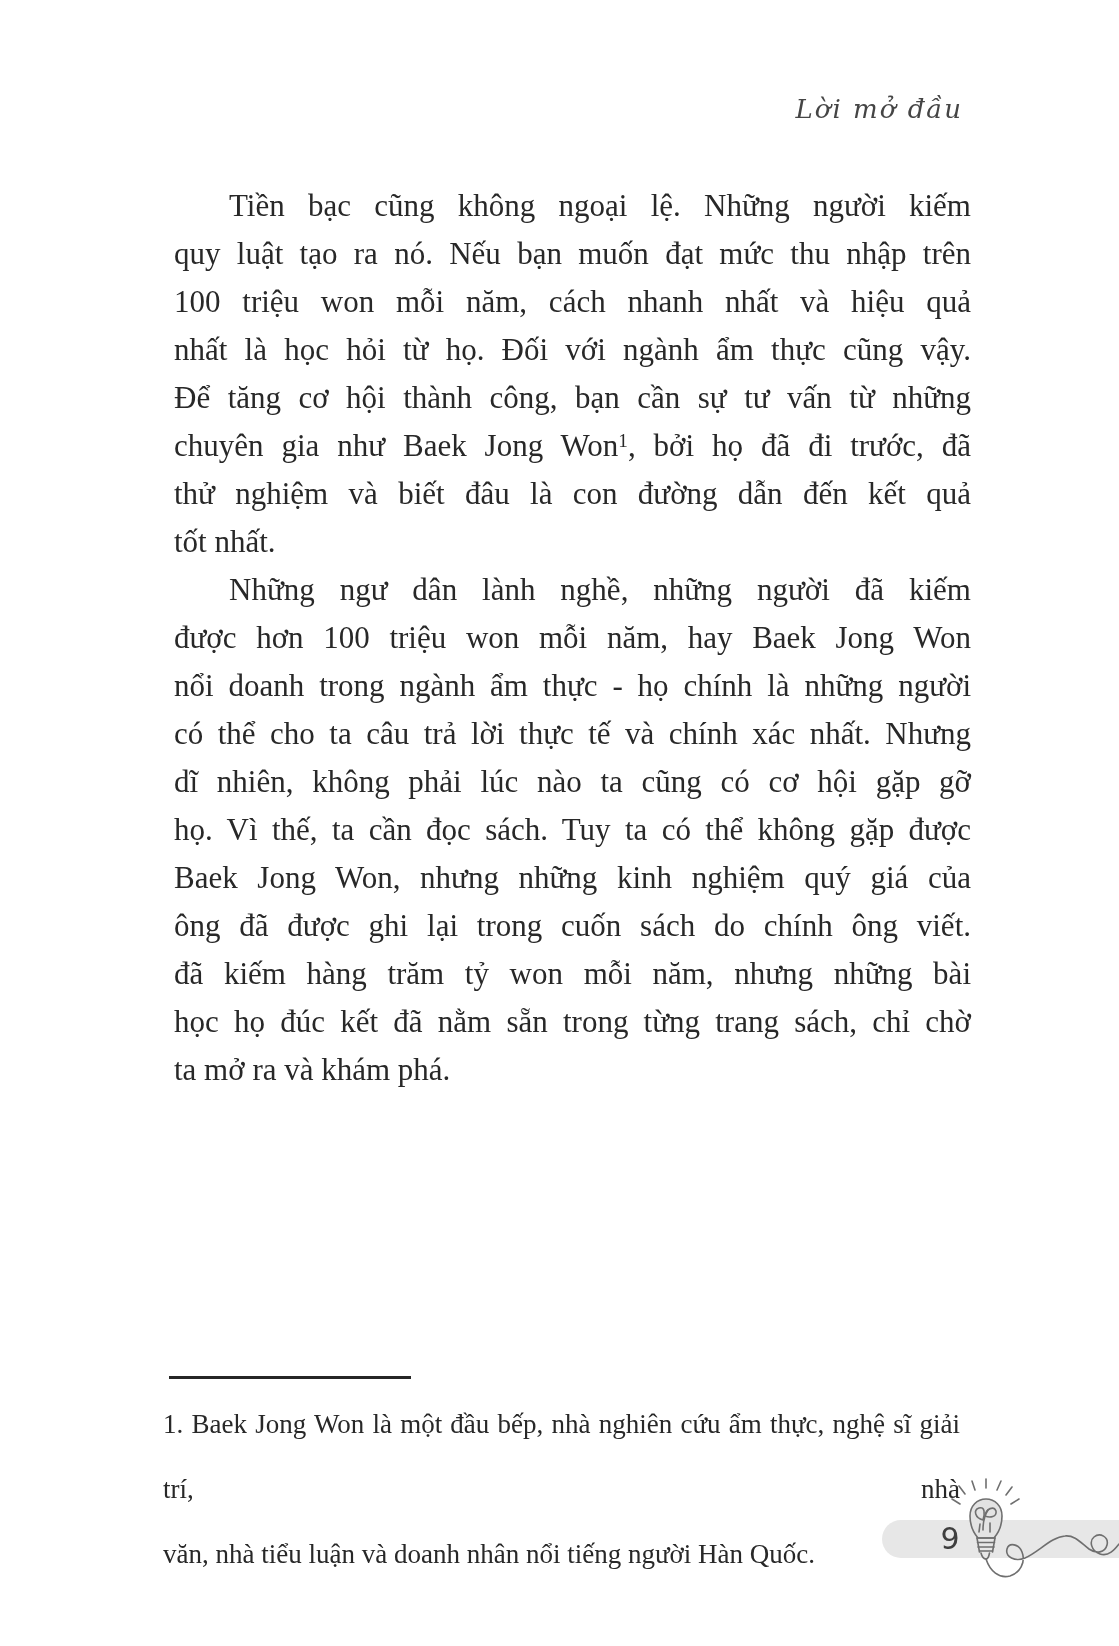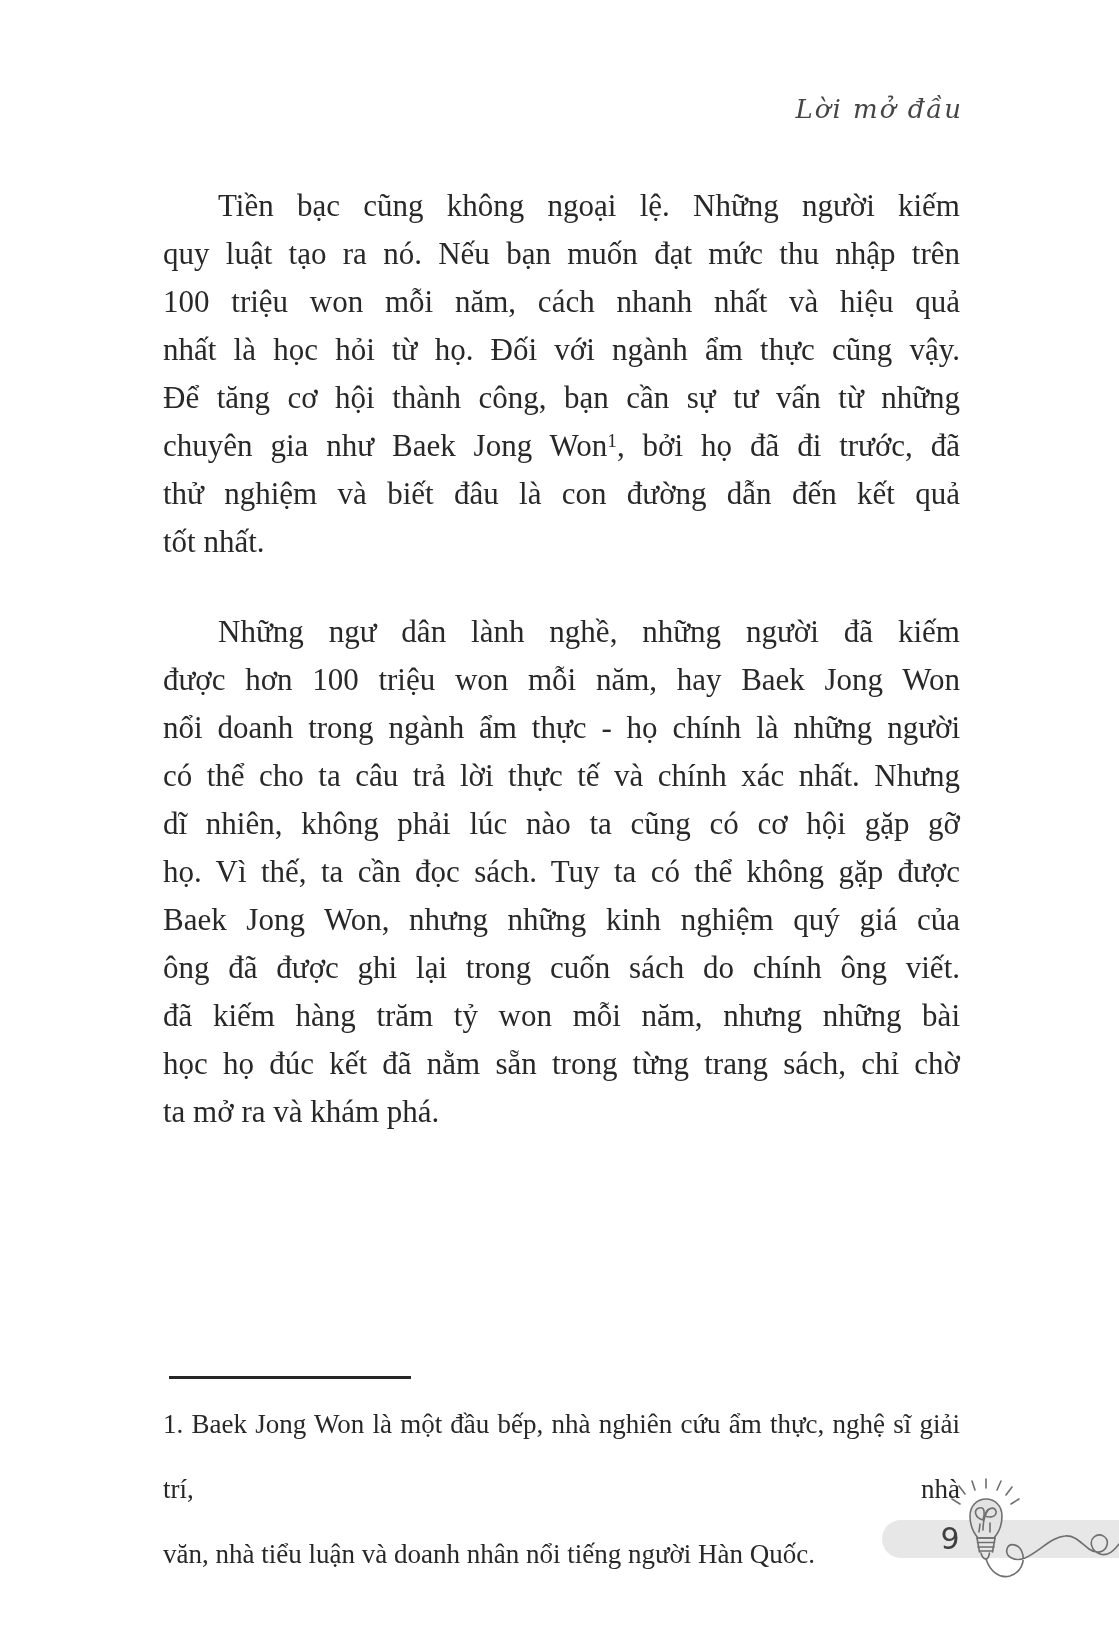--- a/index.html
+++ b/index.html
@@ -16,24 +16,24 @@
     top:94px; right:156px;
     font-family:"DejaVu Serif", serif;
     font-style:italic;
     font-size:26px;
     line-height:30px;
     letter-spacing:2px;
     color:var(--header_text,#454545);
   }
   .content{
     position:absolute;
-    left:163px; top:182px; width:797px;
+    left:174px; top:182px; width:797px;
   }
   .paragraph{margin:0;}
-  .paragraph + .paragraph{margin-top:42px;}
+  .paragraph + .paragraph{}
   .line{
     font-size:31px;
     line-height:48px;
     text-align:justify;
     text-align-last:justify;
     white-space:normal;
   }
   .line.first{text-indent:55px;}
   .line.last{text-align-last:left;}
   .fnref{

